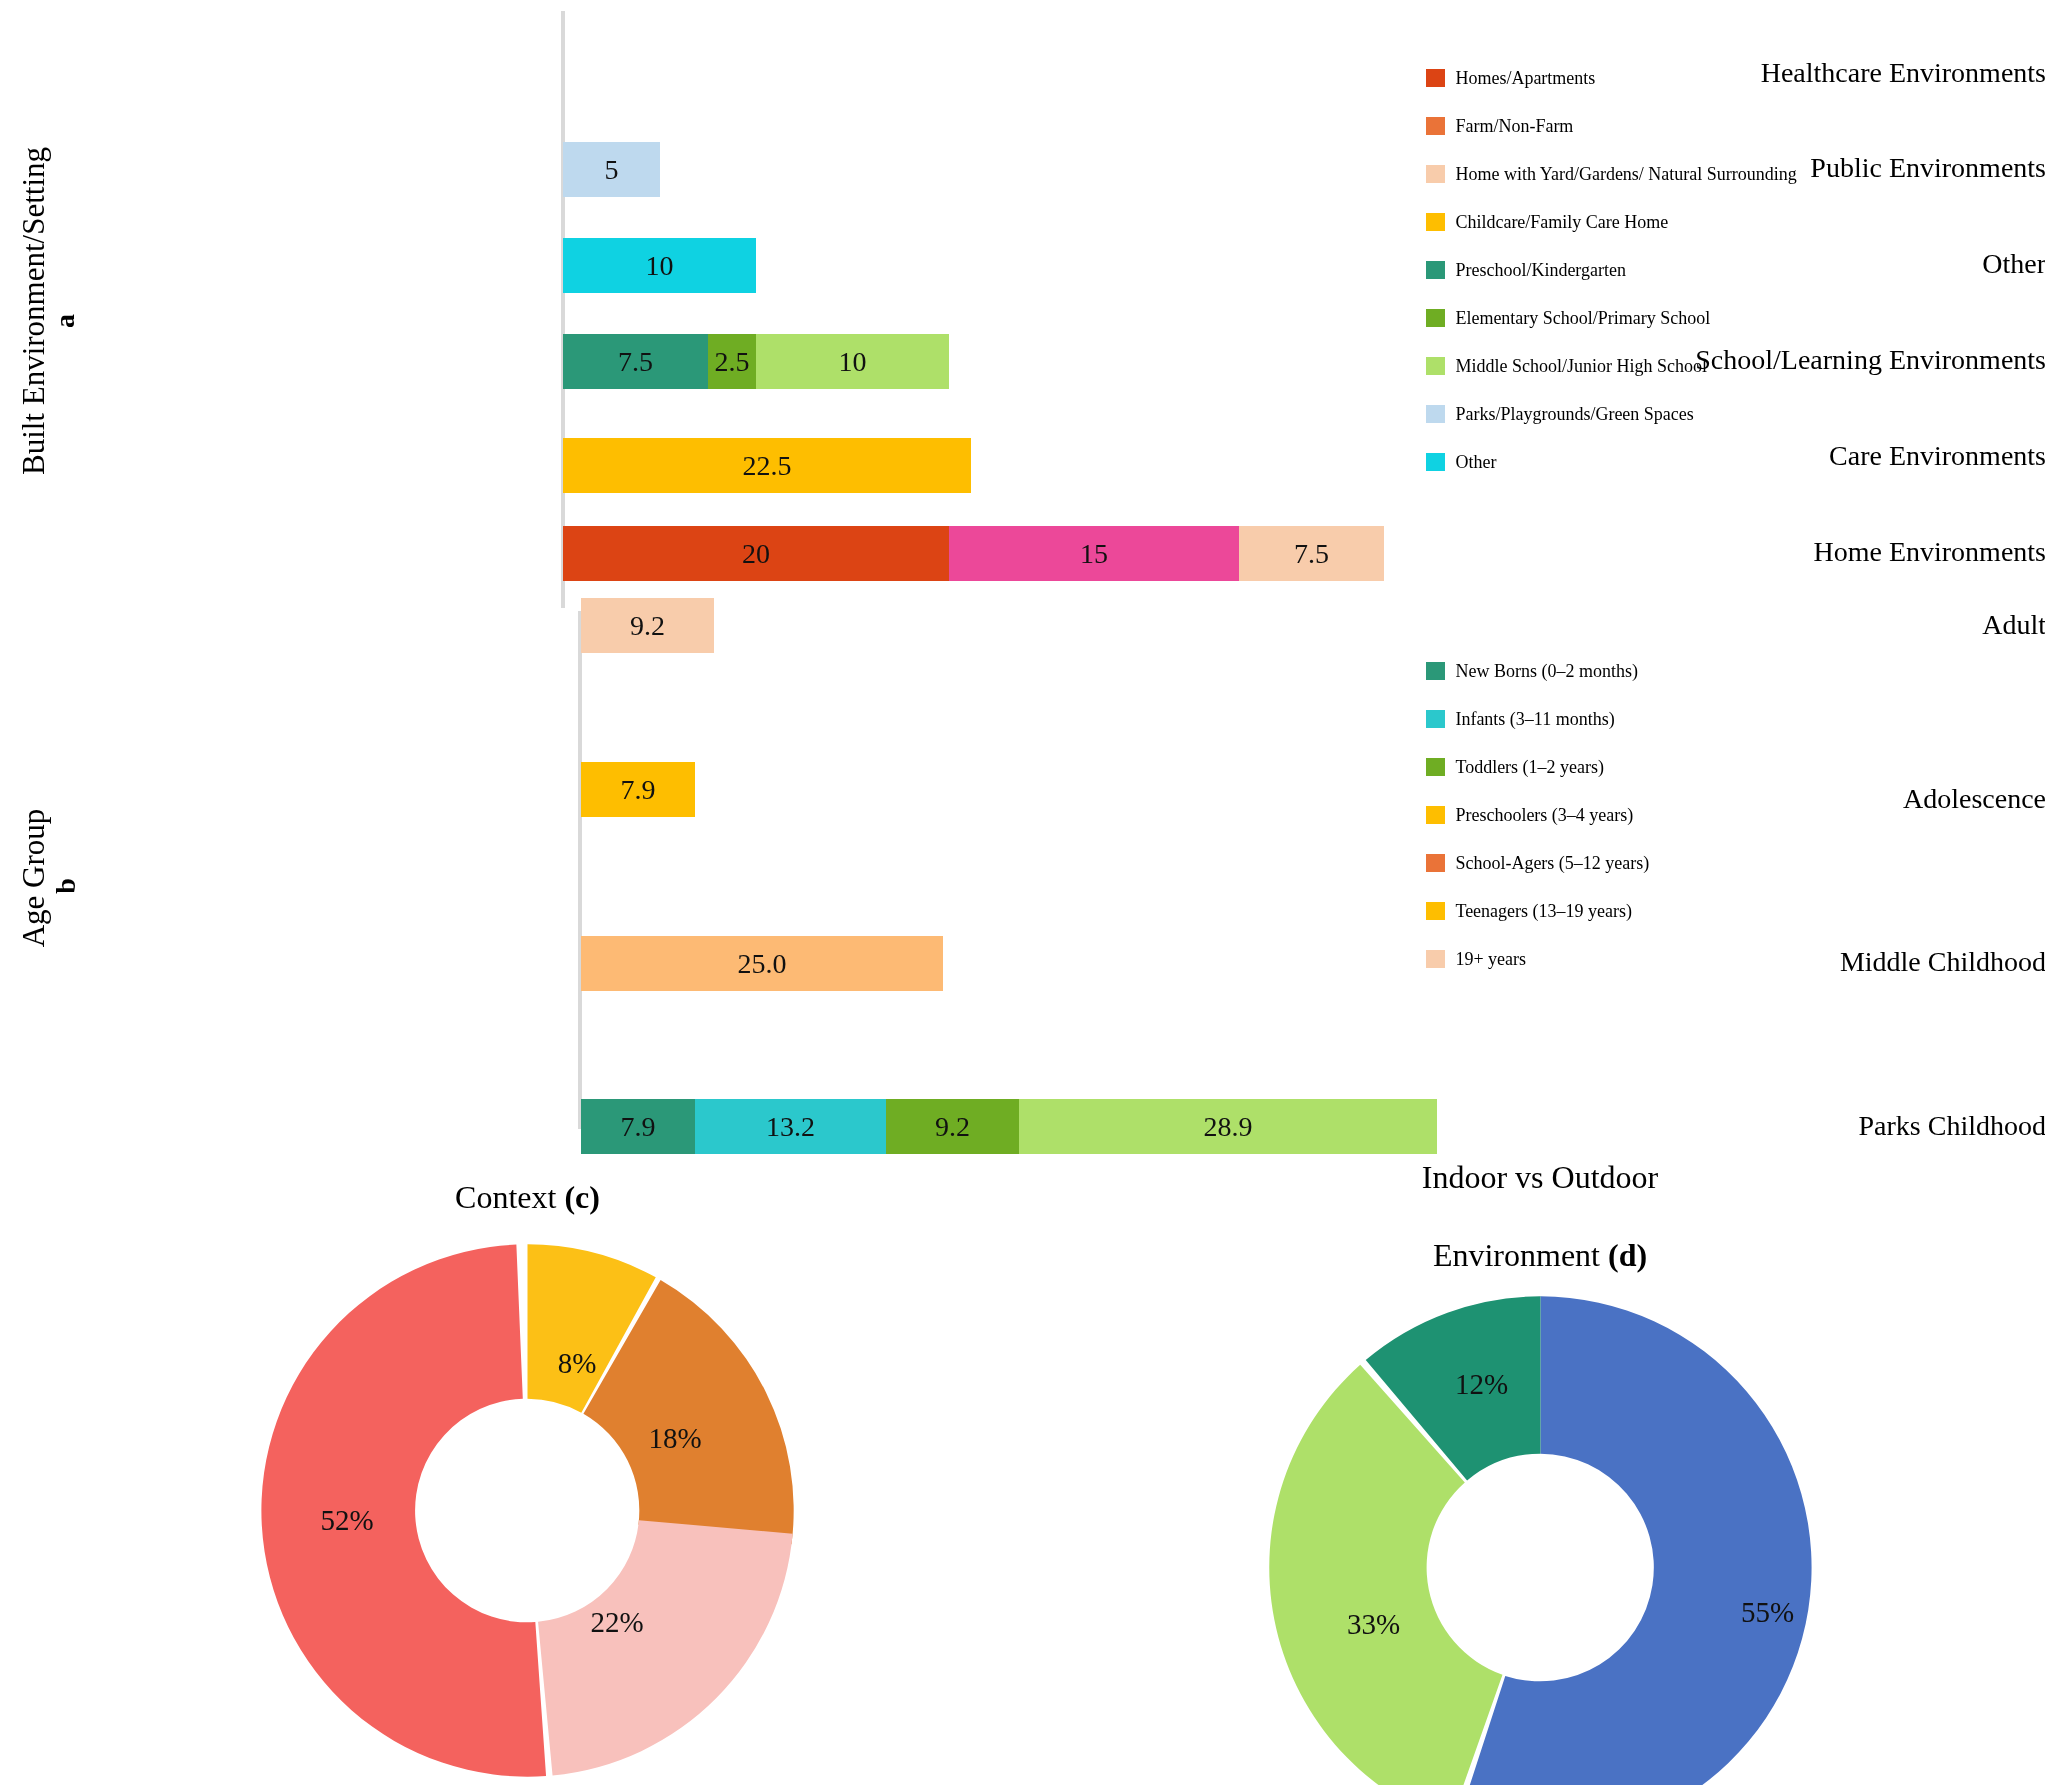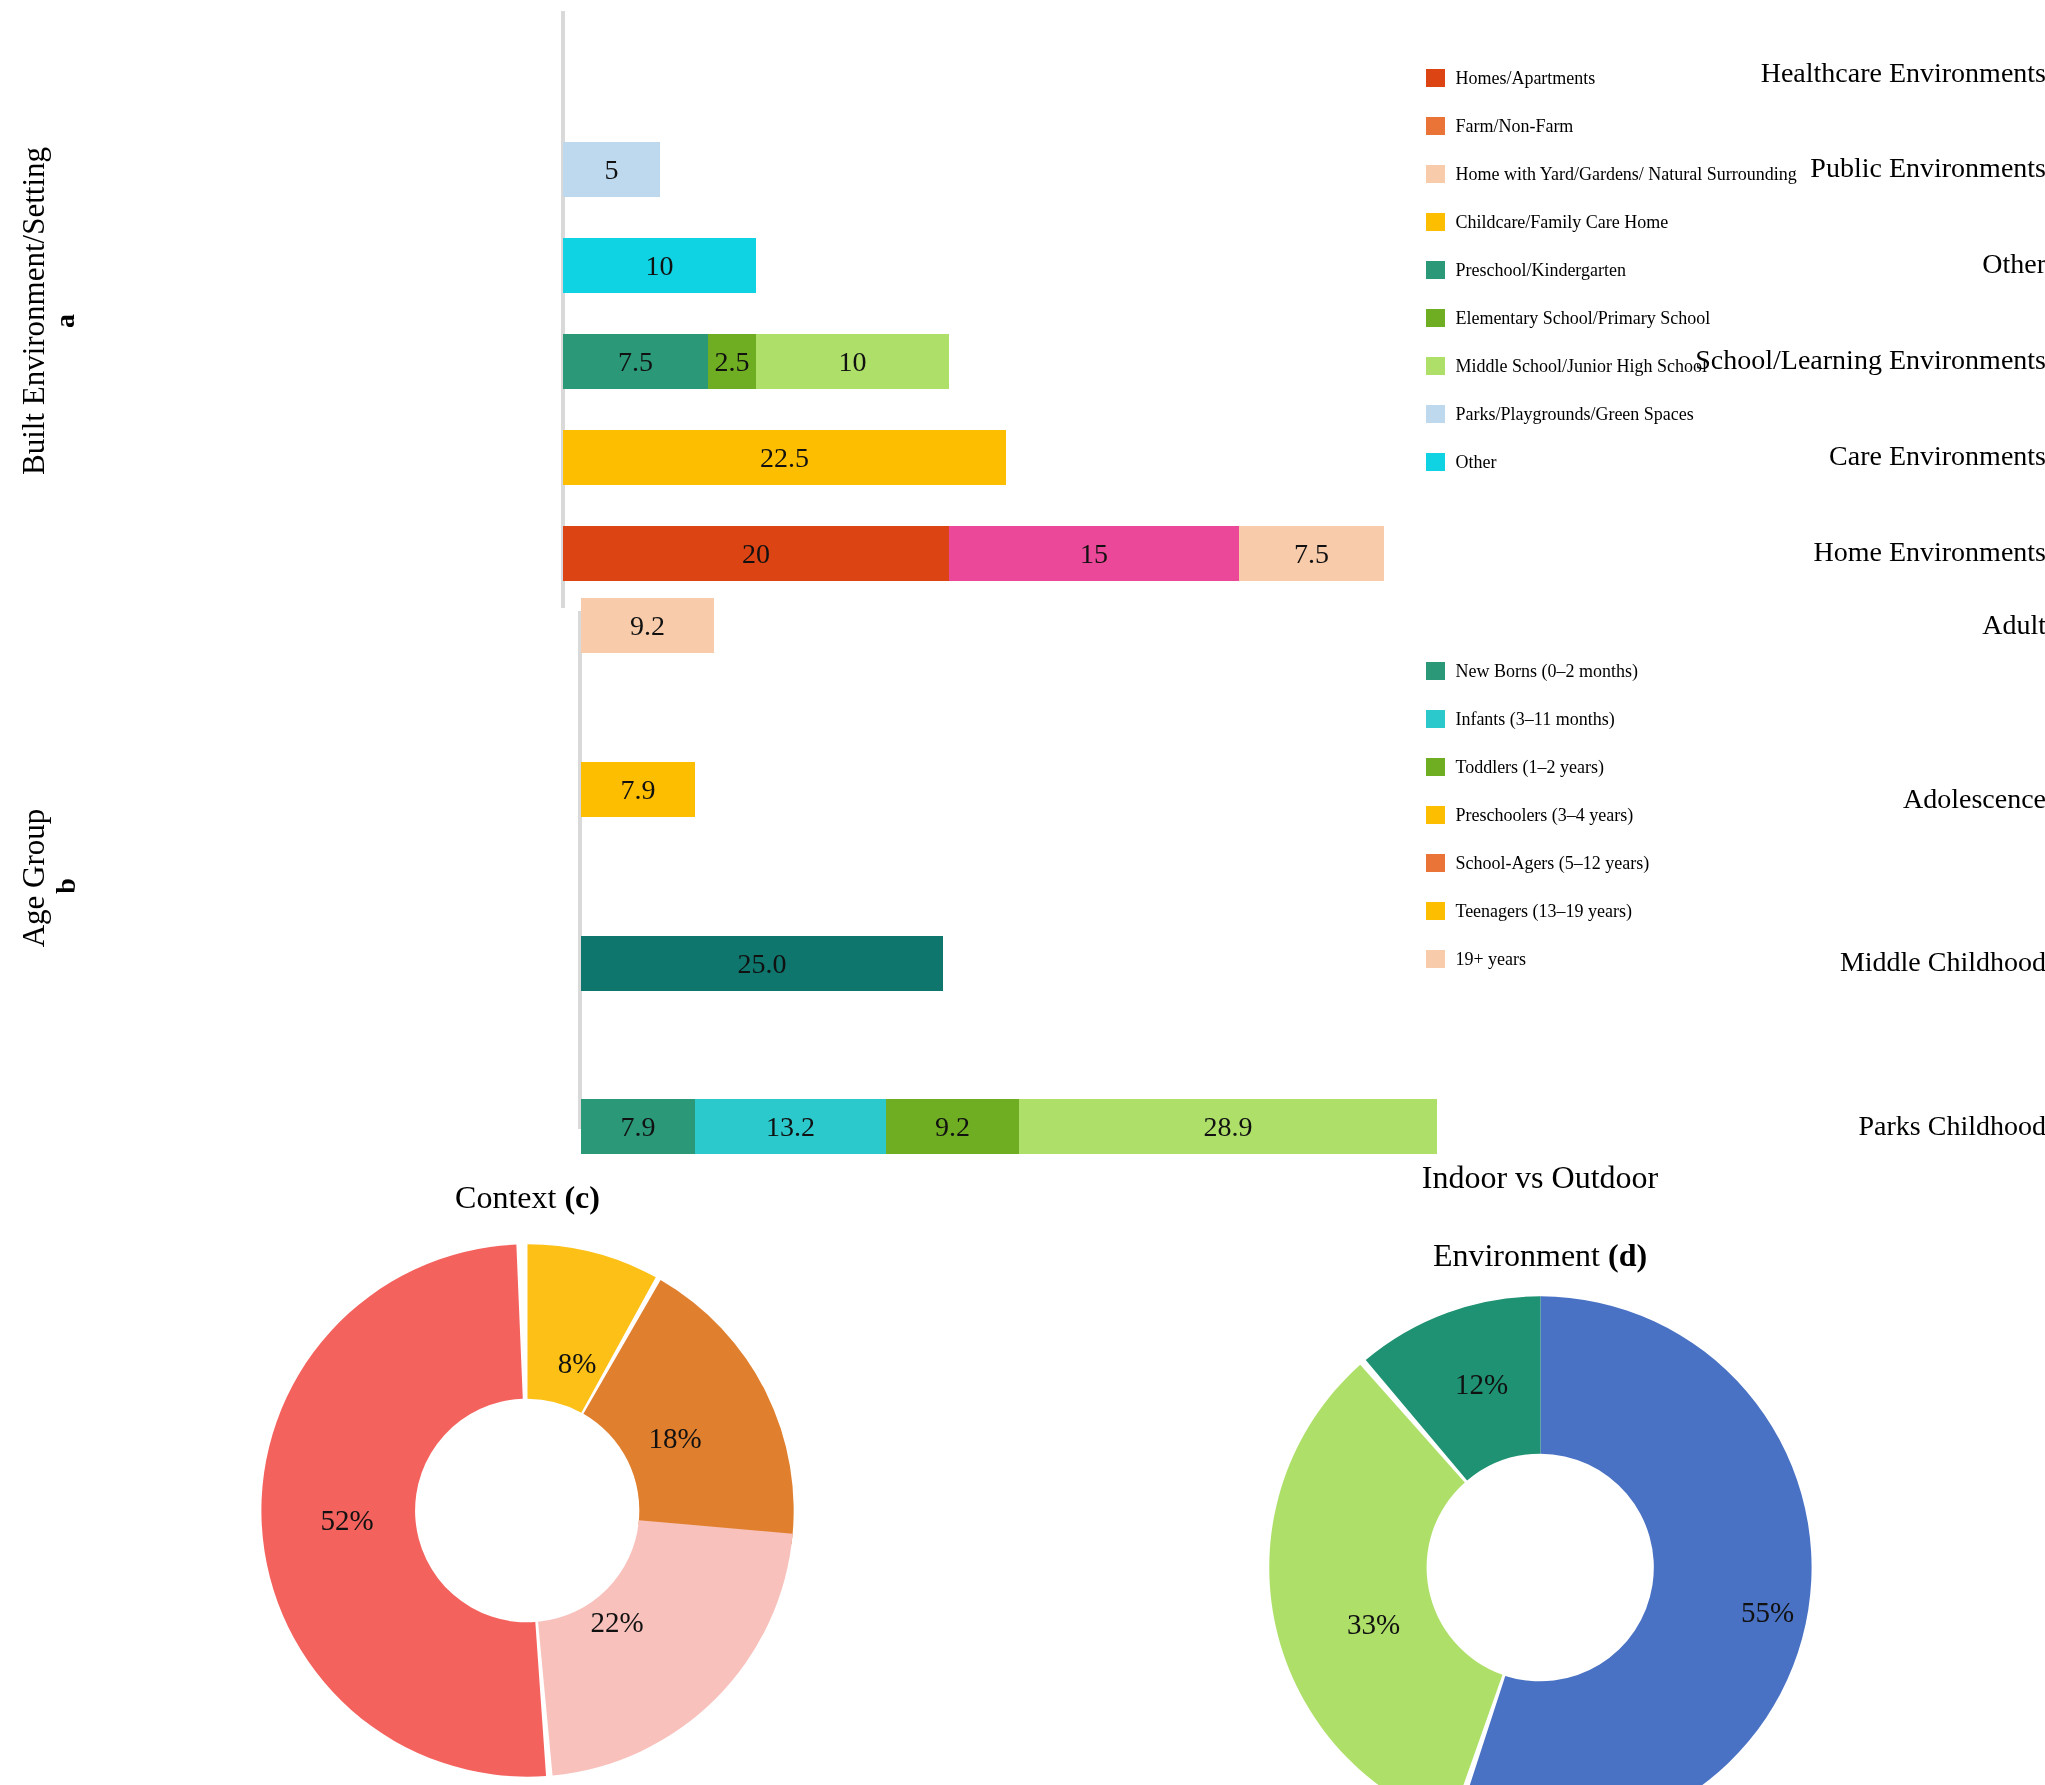--- a/index.html
+++ b/index.html
@@ -122,21 +122,21 @@
     <div class="seg" style="width:193px; background:#0FD2E2;">10</div>
   </div>
 
   <div class="bar-row" style="left:563px; top:334px;">
     <div class="seg" style="width:145px; background:#2B9878;">7.5</div>
     <div class="seg" style="width:48px; background:#6FAD23;">2.5</div>
     <div class="seg" style="width:193px; background:#AEE069;">10</div>
   </div>
 
   <div class="bar-row" style="left:563px; top:430px;">
-    <div class="seg" style="width:443px; background:#FEBE00;">22.5</div>
+    <div class="seg" style="width:408px; background:#FEBE00;margin-top:8px;">22.5</div>
   </div>
 
   <div class="bar-row" style="left:563px; top:526px;">
     <div class="seg" style="width:386px; background:#DC4414;">20</div>
     <div class="seg" style="width:290px; background:#ec4899;">15</div>
     <div class="seg" style="width:145px; background:#F8CCAB;">7.5</div>
   </div>
 
   <div class="vlegend" style="left:1426px; top:54px;">
     <div class="vlegend-item">
@@ -193,21 +193,21 @@
 
   <div class="bar-row" style="left:581px; top:-12.7px;">
     <div class="seg" style="width:133px; background:#F8CCAB;">9.2</div>
   </div>
 
   <div class="bar-row" style="left:581px; top:151px;">
     <div class="seg" style="width:114px; background:#FEBE00;">7.9</div>
   </div>
 
   <div class="bar-row" style="left:581px; top:325px;">
-    <div class="seg" style="width:362px; background:#0f766e;">25.0</div>
+    <div class="seg" style="width:362px; background:#fdba74;">25.0</div>
   </div>
 
   <div class="bar-row" style="left:581px; top:488px;">
     <div class="seg" style="width:114px; background:#2B9878;">7.9</div>
     <div class="seg" style="width:191px; background:#2BC8CC;text-align:center;">13.2</div>
     <div class="seg" style="width:133px; background:#6FAD23;">9.2</div>
     <div class="seg" style="width:418px; background:#AEE069;">28.9</div>
   </div>
 
   <div class="vlegend" style="left:1426px; top:36px;">

